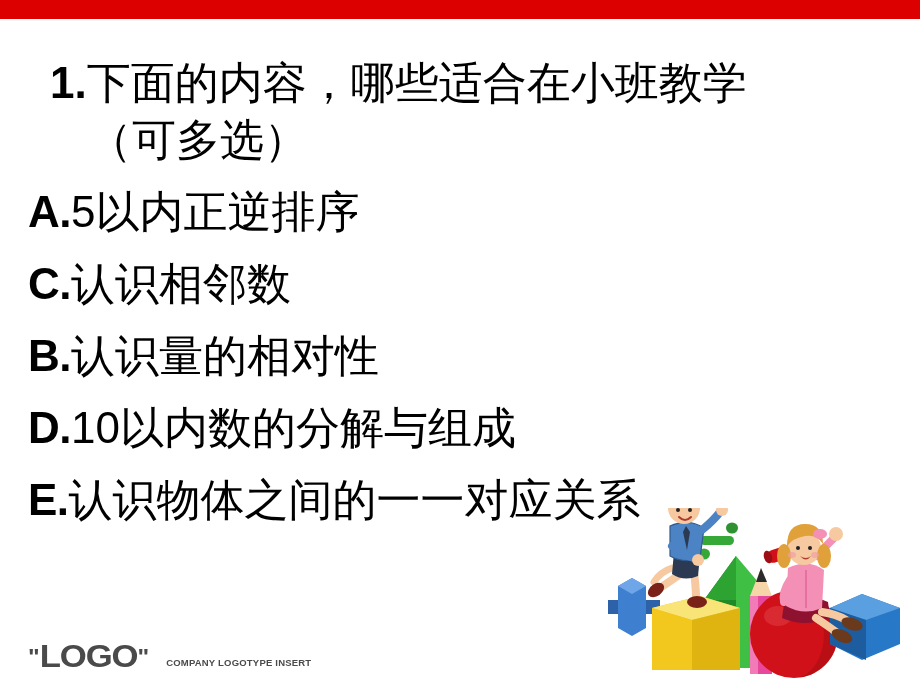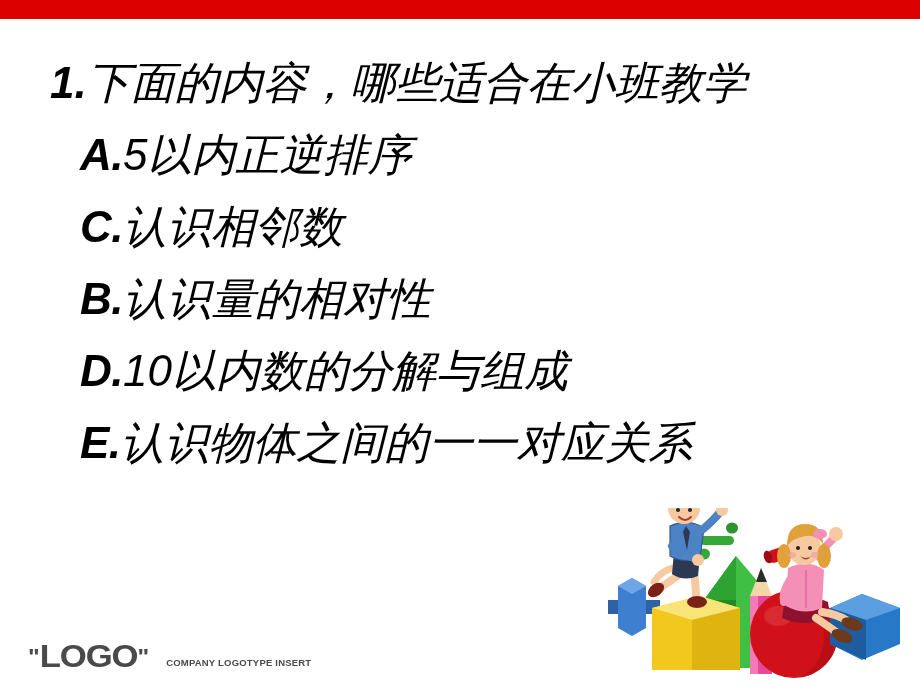--- a/index.html
+++ b/index.html
@@ -25,21 +25,20 @@
     width: 920px;
     height: 19px;
     background: #dd0000;
   }
 
   
   #content {
     position: absolute;
     left: 0; top: 54px;
     width: 820px;
-    font-style: italic;
   }
   .line {
     font-family: "Liberation Sans", "DejaVu Sans", sans-serif;
     color: #000000;
     font-size: 44px;
     line-height: 57px;
     white-space: nowrap;
   }
   #q1 {
     padding-left: 50px;
@@ -48,21 +47,21 @@
     line-height: 57px;
     white-space: normal;
     width: 840px;
   }
   #q1 .q-lead { font-weight: bold; }
   #q1 .q-wrap {
     display: block;
     padding-left: 38px;
   }
   .opt {
-    padding-left: 80px;
+    padding-left: 28px;
     margin-top: 15px;
   }
   .opt .opt-key {
     font-weight: bold;
     letter-spacing: -0.5px;
   }
   .opt .opt-txt { font-weight: normal; }
 
   
   #logo-area {
@@ -113,20 +112,21 @@
 <body>
 
 <div id="slide">
 
   <div id="top-bar"></div>
 
   <div id="content">
 
     <div class="line" id="q1">
       <span class="q-lead">1.</span><span>下面的内容，哪些适合在小班教学</span>
+      <span class="q-wrap">（可多选）</span>
     </div>
 
     <div class="line opt">
       <span class="opt-key">A.</span><span class="opt-txt">5以内正逆排序</span>
     </div>
 
     <div class="line opt">
       <span class="opt-key">C.</span><span class="opt-txt">认识相邻数</span>
     </div>
 

